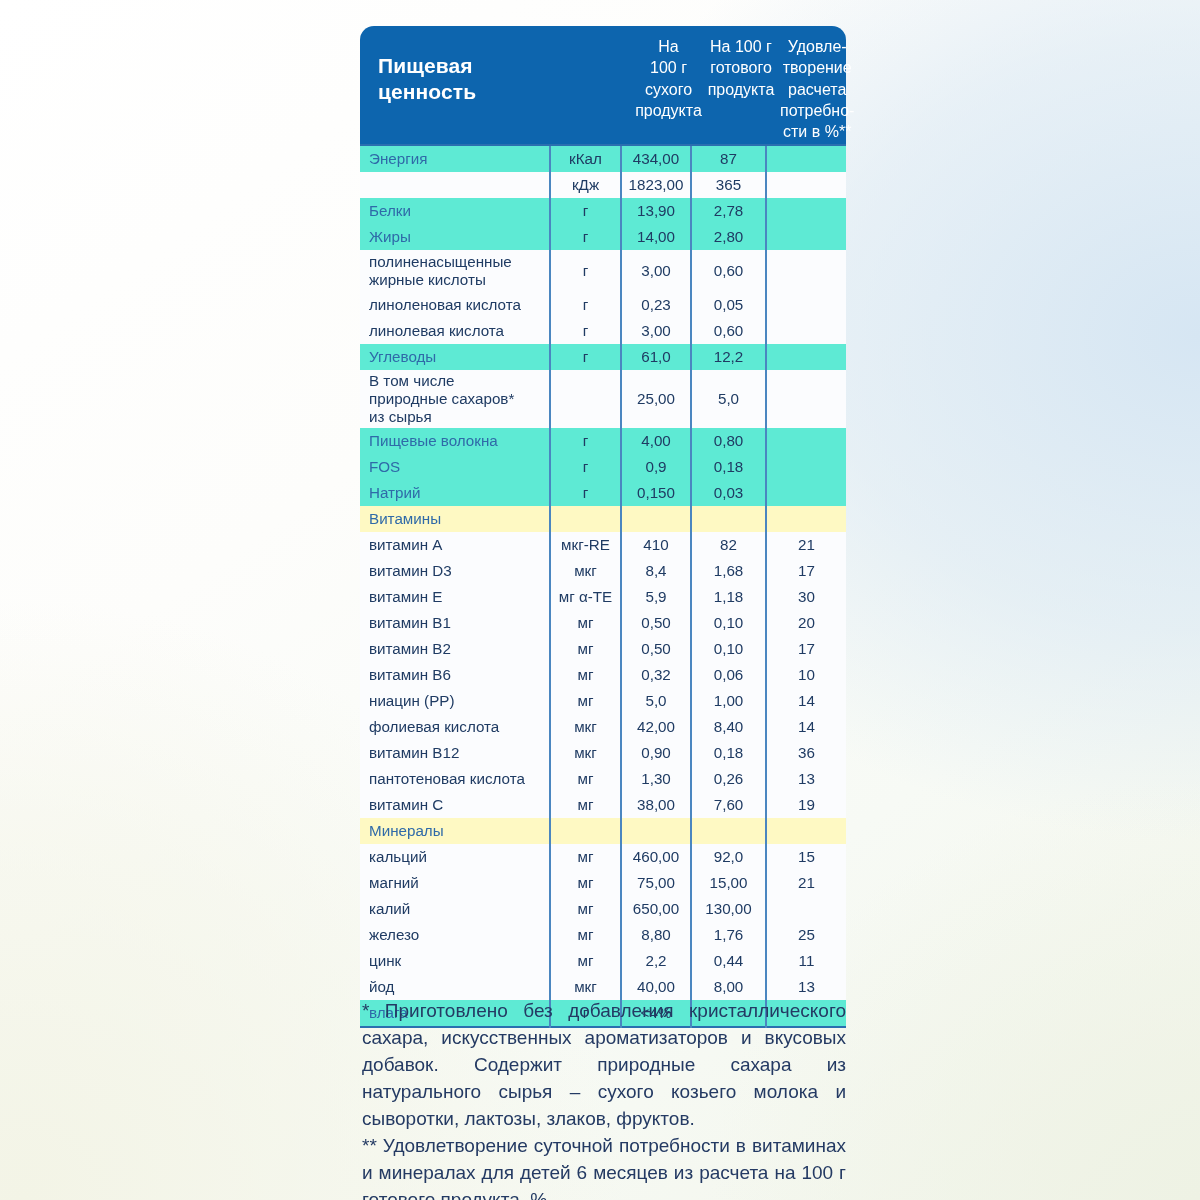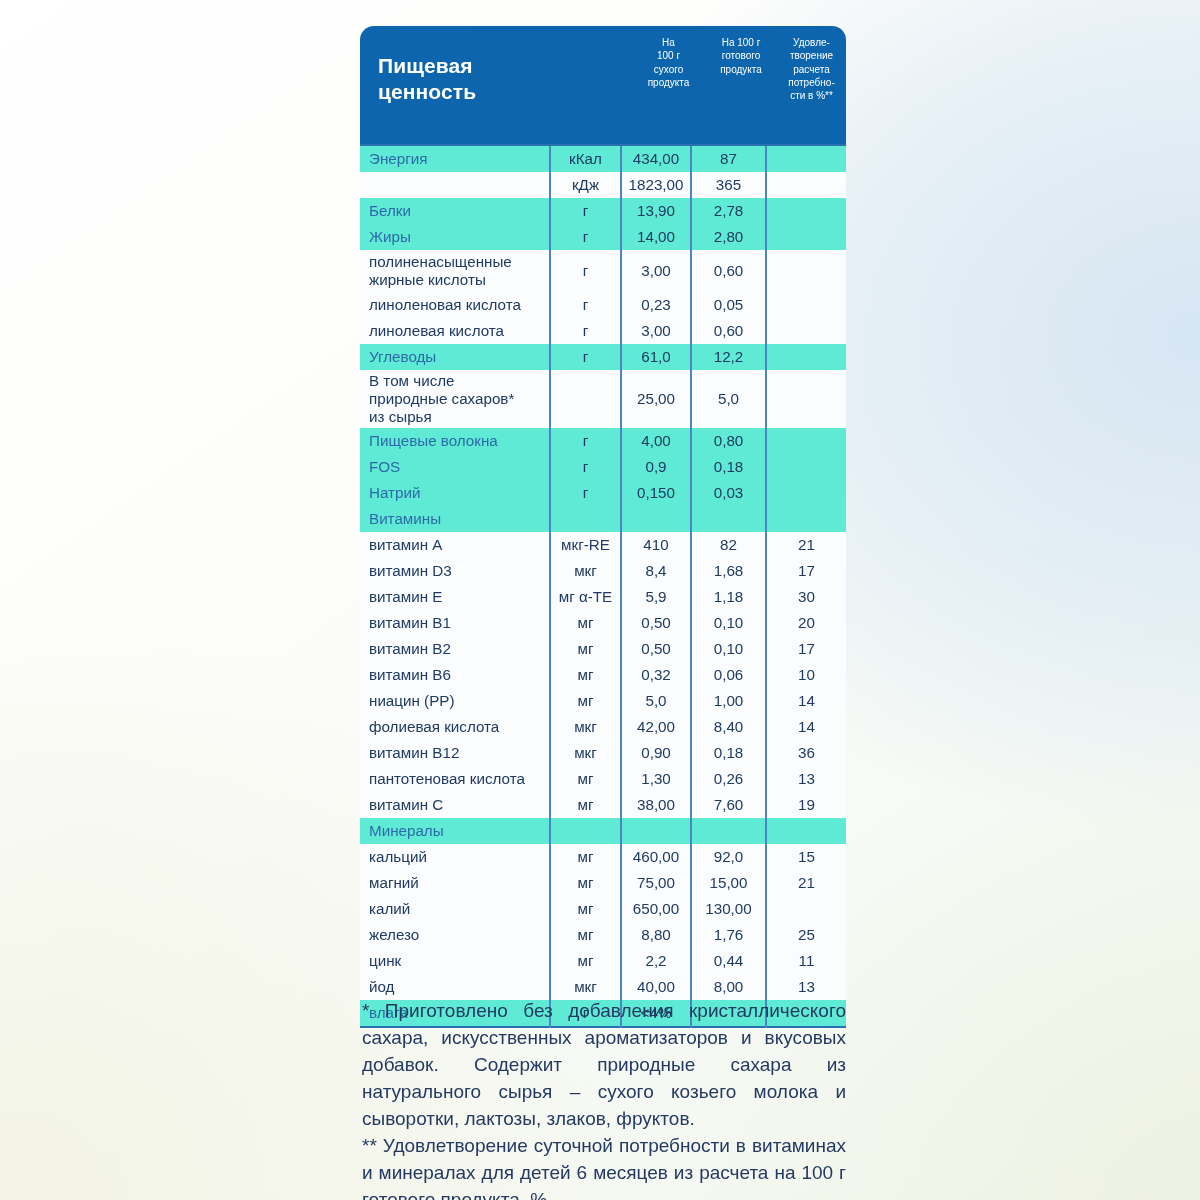--- a/index.html
+++ b/index.html
@@ -53,21 +53,21 @@
   }
   .th-title-text {
     color: #ffffff;
     font-size: 21px;
     font-weight: bold;
     line-height: 1.22;
     letter-spacing: 0.1px;
   }
   .th-col {
     color: #ffffff;
-    font-size: 10px;
+    font-size: 16px;
     line-height: 1.33;
     text-align: center;
     padding-top: 10px;
     box-sizing: border-box;
   }
   .th-col.c1 { flex: 0 0 71px; padding-left: 2px; padding-right: 2px; }
   .th-col.c2 { flex: 0 0 74px; padding-left: 2px; padding-right: 2px; }
   .th-col.c3 { flex: 0 0 68px; padding-left: 2px; padding-right: 3px; }
 
   
@@ -105,21 +105,21 @@
     text-align: center;
   }
   table.nutrition td.pct {
     border-right: none;
   }
 
   
   tr.tint      > td { background: #5eead4; }
   tr.plain     > td { background: #fbfcfe; }
   tr.tint      > td.name { color: #2f6aa8; }
-  tr.section   > td { background: #5eead4; color: #2f6aa8; }
+  tr.section   > td { background: #fef9c3; color: #2f6aa8; }
 
   tr.tall > td { height: 40px; }
   tr.tall2 > td { height: 56px; }
 
   td.name .multiline {
     display: block;
     line-height: 1.2;
   }
 
   

